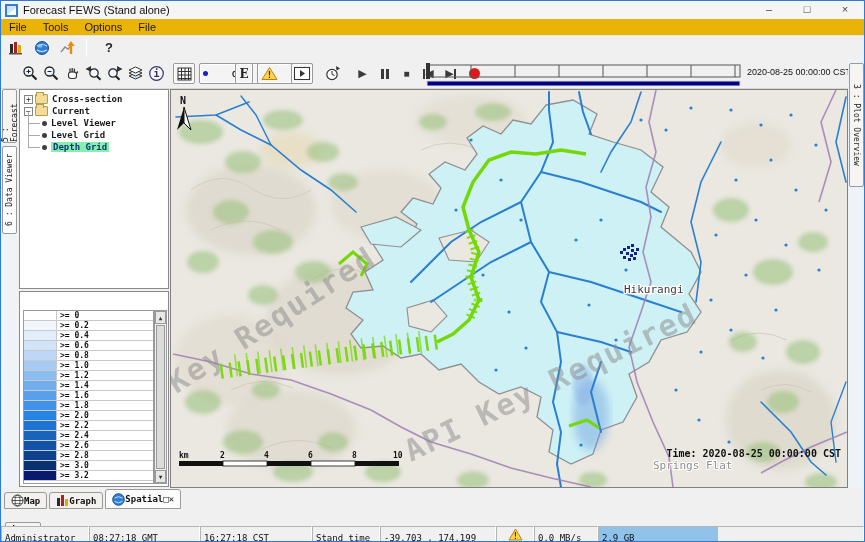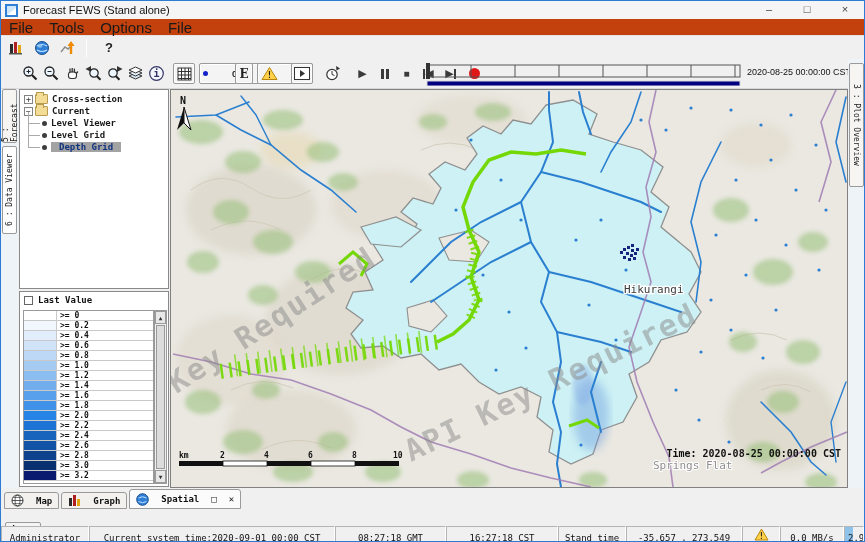--- a/index.html
+++ b/index.html
@@ -11,22 +11,22 @@
   .titlebar { position:absolute; left:0; top:0; width:863px; height:18px; background:#f5f5f5;
               display:flex; align-items:center; font-size:11px; color:#111; }
   .titlebar .logo { width:13px; height:13px; margin:0 5px 0 4px; background:#cfe6f8;
                     border:2px solid #2f7fd6; position:relative; }
   .titlebar .logo::after{ content:""; position:absolute; left:0; bottom:0; border-left:9px solid transparent;
                     border-bottom:7px solid #ffffff; }
   .wincontrols { margin-left:auto; display:flex; height:100%; }
   .wincontrols span { width:38px; text-align:center; line-height:17px; font-size:11px; color:#444; }
 
   
-  .menubar { position:absolute; left:0; top:18px; width:863px; height:17px; background:#c2410c;
-             display:flex; align-items:center; font-size:15px; border-bottom:1px solid #e3e3e3;}
+  .menubar { position:absolute; left:0; top:18px; width:863px; height:17px; background:#eab308;
+             display:flex; align-items:center; font-size:11px; border-bottom:1px solid #e3e3e3;}
   .menubar .mitem { padding:1px 8px; color:#1a1a1a; }
 
   
   .toolbar1 { position:absolute; left:0; top:35px; width:863px; height:23px; background:#f0f0f0;
               display:flex; align-items:center; }
   .tb1btn { width:22px; height:20px; display:flex; align-items:center; justify-content:center; margin-left:4px; }
   .tbsep { width:1px; height:18px; background:#c8c8c8; border-right:1px solid #fff; margin:0 7px; }
   .helpq { font-size:13px; font-weight:bold; color:#222; }
 
   
@@ -63,21 +63,21 @@
   .treebox { position:absolute; left:1px; top:0px; width:150px; height:200px; background:#fff;
              border:1px solid #8a8a8a; font-family:"DejaVu Sans Mono", monospace; font-size:9px;
              padding-top:3px; overflow:hidden; }
   .trow { display:flex; align-items:center; height:12px; margin-left:4px; color:#1a1a1a; font-weight:bold; white-space:nowrap;}
   .expander { width:9px; height:9px; border:1px solid #848484; background:#fff; font-size:8px; line-height:7px;
               text-align:center; color:#333; margin-right:2px; font-weight:normal; flex:0 0 9px;}
   .folder { width:13px; height:10px; background:#f3dd96; border:1px solid #b89b4e; border-radius:1px; margin-right:4px; position:relative;}
   .folder::before { content:""; position:absolute; left:0; top:-3px; width:6px; height:3px; background:#f3dd96; border:1px solid #b89b4e; border-bottom:none;}
   .bullet { width:5px; height:5px; border-radius:50%; background:#3d3d3d; margin:0 4px 0 0; flex:0 0 5px;}
   .conn { width:12px; height:12px; border-left:1px solid #aaa; border-bottom:1px solid #aaa; margin:-6px 2px 5px 4px; flex:0 0 12px;}
-  .sel { background:#a3a3a3; color:#10337f; padding:0 8px; }
+  .sel { background:#86efac; color:#10337f; padding:0 2px; }
 
   .legendbox { position:absolute; left:1px; top:202px; width:150px; height:196px; background:#fff;
                border:1px solid #8a8a8a; font-family:"DejaVu Sans Mono", monospace; font-size:9px; }
   .lvrow { display:flex; align-items:center; height:16px; padding-left:4px; font-weight:bold; color:#111;}
   .cbx { width:9px; height:9px; border:1px solid #666; background:#fff; margin-right:5px; }
   .legendlist { position:absolute; left:3px; top:18px; width:131px; height:174px; overflow:hidden;
                 border:1px solid #9a9a9a; }
   .lrow { display:flex; height:10px; border-bottom:1px solid #c9c9c9; }
   .lrow .sw { width:33px; border-right:1px solid #c9c9c9; }
   .lrow .ll { flex:1; font-size:8px; line-height:10px; padding-left:3px; color:#111; font-weight:bold;}
@@ -87,34 +87,34 @@
   .sthumb { flex:1; margin:1px; background:#dcdcdc; border:1px solid #9a9a9a; }
 
   
   .mapbox { position:absolute; left:169px; top:88px; width:678px; height:399px; border:1px solid #808080;
             background:#eae8e1; overflow:hidden; }
 
   
   .bottombar { position:absolute; left:0; top:487px; width:863px; height:21px; background:#f0f0f0;
                display:flex; align-items:flex-end; padding-left:3px; gap:2px; }
   .btab { height:17px; border:1px solid #9a9a9a; border-radius:3px 3px 0 0; background:#f2f1ee;
-          display:flex; align-items:center; padding:0 6px; gap:12px;
+          display:flex; align-items:center; padding:0 6px; gap:0;
           font-family:"DejaVu Sans Mono", monospace; font-size:9px; font-weight:bold; color:#111;}
   .btab.active { height:20px; background:#fbfbfb; }
   .btab .wbtn { font-size:9px; color:#222; font-weight:normal;}
   .logsrow { position:absolute; left:0; top:508px; width:863px; height:17px; background:#f0f0f0;margin-top:12px; }
   .logsbtn { position:absolute; left:4px; top:1px; height:15px; border:1px solid #9a9a9a; border-radius:2px;
              background:#f4f4f4; font-family:"DejaVu Sans Mono", monospace; font-size:9px; font-weight:bold;
              padding:0 6px; line-height:13px; color:#111;}
 
   
   .statusbar { position:absolute; left:0; top:525px; width:863px; height:16px; display:flex;
                font-family:"DejaVu Sans Mono", monospace; font-size:9px; color:#111; background:#f0f0f0;}
   .scell { border:1px solid #b4b4b4; border-right-color:#fff; border-bottom-color:#fff; height:16px;
-           line-height:14px; padding:4px 3px; white-space:nowrap; overflow:hidden;text-align:center; }
+           line-height:14px; padding:4px 3px; white-space:nowrap; overflow:hidden; }
   .mem { background:linear-gradient(90deg,#8fc3ea 0 45%, #f0f0f0 45%); }
   .warncell { display:flex; align-items:center; justify-content:center; }
 
   svg text { font-family:"DejaVu Sans Mono", monospace; }
 </style>
 </head>
 <body>
 
 <div class="titlebar">
   <span class="logo"></span>
@@ -326,24 +326,20 @@
       <span>Level Grid</span>
     </div>
     <div class="trow">
       <span class="conn"></span>
       <span class="bullet"></span>
       <span class="sel">Depth Grid</span>
     </div>
   </div>
 
   <div class="legendbox">
-    <div class="lvrow">
-      <span class="cbx"></span>
-      <span>Last Value</span>
-    </div>
     <div class="legendlist">
       <div class="lrow">
           <span class="sw" style="background: rgb(255, 255, 255);"></span>
           <span class="ll">&gt;= 0</span>
         </div>
       <div class="lrow">
           <span class="sw" style="background: rgb(242, 247, 254);"></span>
           <span class="ll">&gt;= 0.2</span>
         </div>
       <div class="lrow">
@@ -634,25 +630,24 @@
     <span class="wbtn">✕</span>
   </span>
 </div>
 
 <div class="logsrow">
   <span class="logsbtn">Logs</span>
 </div>
 
 <div class="statusbar">
   <span class="scell" style="width:88px">Administrator</span>
-  <span class="scell" style="width:246px">Current system time:2020-09-01 00:00 CST</span>
   <span class="scell" style="width:111px">08:27:18 GMT</span>
   <span class="scell" style="width:112px">16:27:18 CST</span>
   <span class="scell" style="width:68px">Stand time</span>
-  <span class="scell" style="width:116px">-35.657 , 273.549</span>
+  <span class="scell" style="width:116px">-39.703 , 174.199</span>
   <span class="scell warncell" style="width:38px">
     <svg width="15" height="13">
         <polygon points="7.5,1 14,12 1,12" fill="#ffd24a" stroke="#b8860b"></polygon>
         <text x="7.5" y="10.5" text-anchor="middle" font-size="8" font-weight="bold" fill="#222">!</text>
       </svg>
   </span>
   <span class="scell" style="width:64px">0.0 MB/s</span>
   <span class="scell mem" style="flex:1">2.9 GB</span>
 </div>
 

